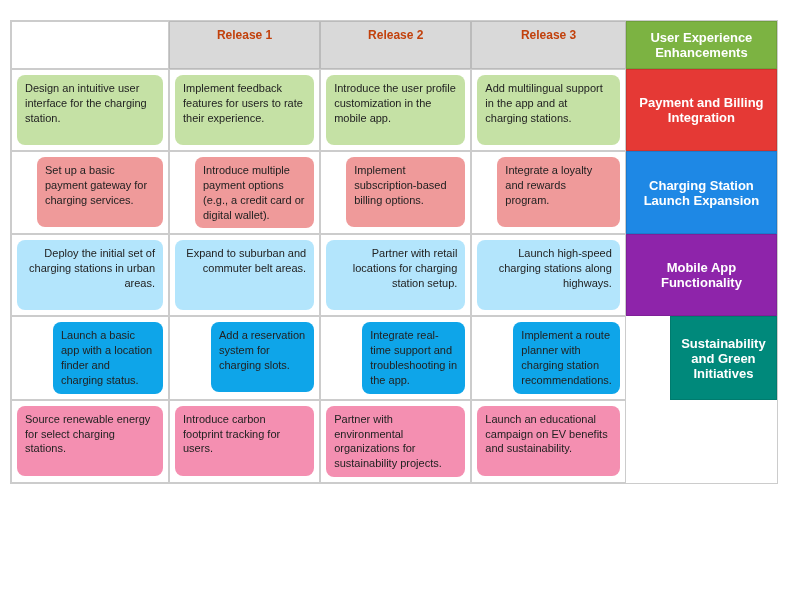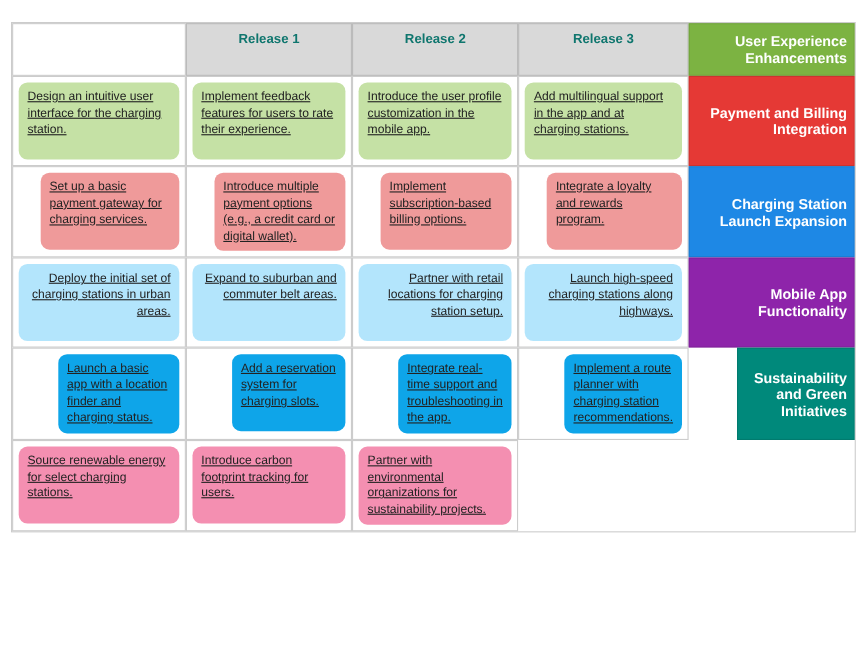--- a/index.html
+++ b/index.html
@@ -25,27 +25,27 @@
       gap: 0;
       border: 1px solid #ccc;
     }
     .header-cell {
       background: #d9d9d9;
       text-align: center;
       font-weight: bold;
       font-size: 12px;
       padding: 6px 4px;
       border: 1px solid #bbb;
-      color: #0f766e;
+      color: #c2410c;
     }
     .row-header {
       display: flex;
       align-items: center;
       justify-content: center;
-      text-align: right;
+      text-align: center;
       font-weight: bold;
       font-size: 13px;
       color: #fff;
       padding: 8px 6px;
       border: 1px solid rgba(0,0,0,0.1);
     }
     .row-header.ux { background: #7cb342; }
     .row-header.payment { background: #e53935; }
     .row-header.charging { background: #1e88e5; }
     .row-header.mobile { background: #8e24aa; }
@@ -59,21 +59,20 @@
       justify-content: center;
     }
     .card {
       border-radius: 8px;
       padding: 6px 8px;
       font-size: 11px;
       line-height: 1.35;
       color: #222;
       width: 100%;
       min-height: 70px;
-      text-decoration: underline;
     }
     
     .card-ux { background: #c5e1a5; }
     
     .card-payment { background: #ef9a9a; margin-left: 20px; }
     
     .card-charging { background: #b3e5fc; text-align: right; }
     
     .card-mobile { background: #0ea5e9; margin-left: 36px; }
     
@@ -151,13 +150,16 @@
     <div class="row-header sustain">Sustainability and Green Initiatives</div>
     <div class="cell">
       <div class="card card-sustain">Source renewable energy for select charging stations.</div>
     </div>
     <div class="cell">
       <div class="card card-sustain">Introduce carbon footprint tracking for users.</div>
     </div>
     <div class="cell">
       <div class="card card-sustain">Partner with environmental organizations for sustainability projects.</div>
     </div>
+    <div class="cell">
+      <div class="card card-sustain">Launch an educational campaign on EV benefits and sustainability.</div>
+    </div>
   </div>
 
 </body></html>

